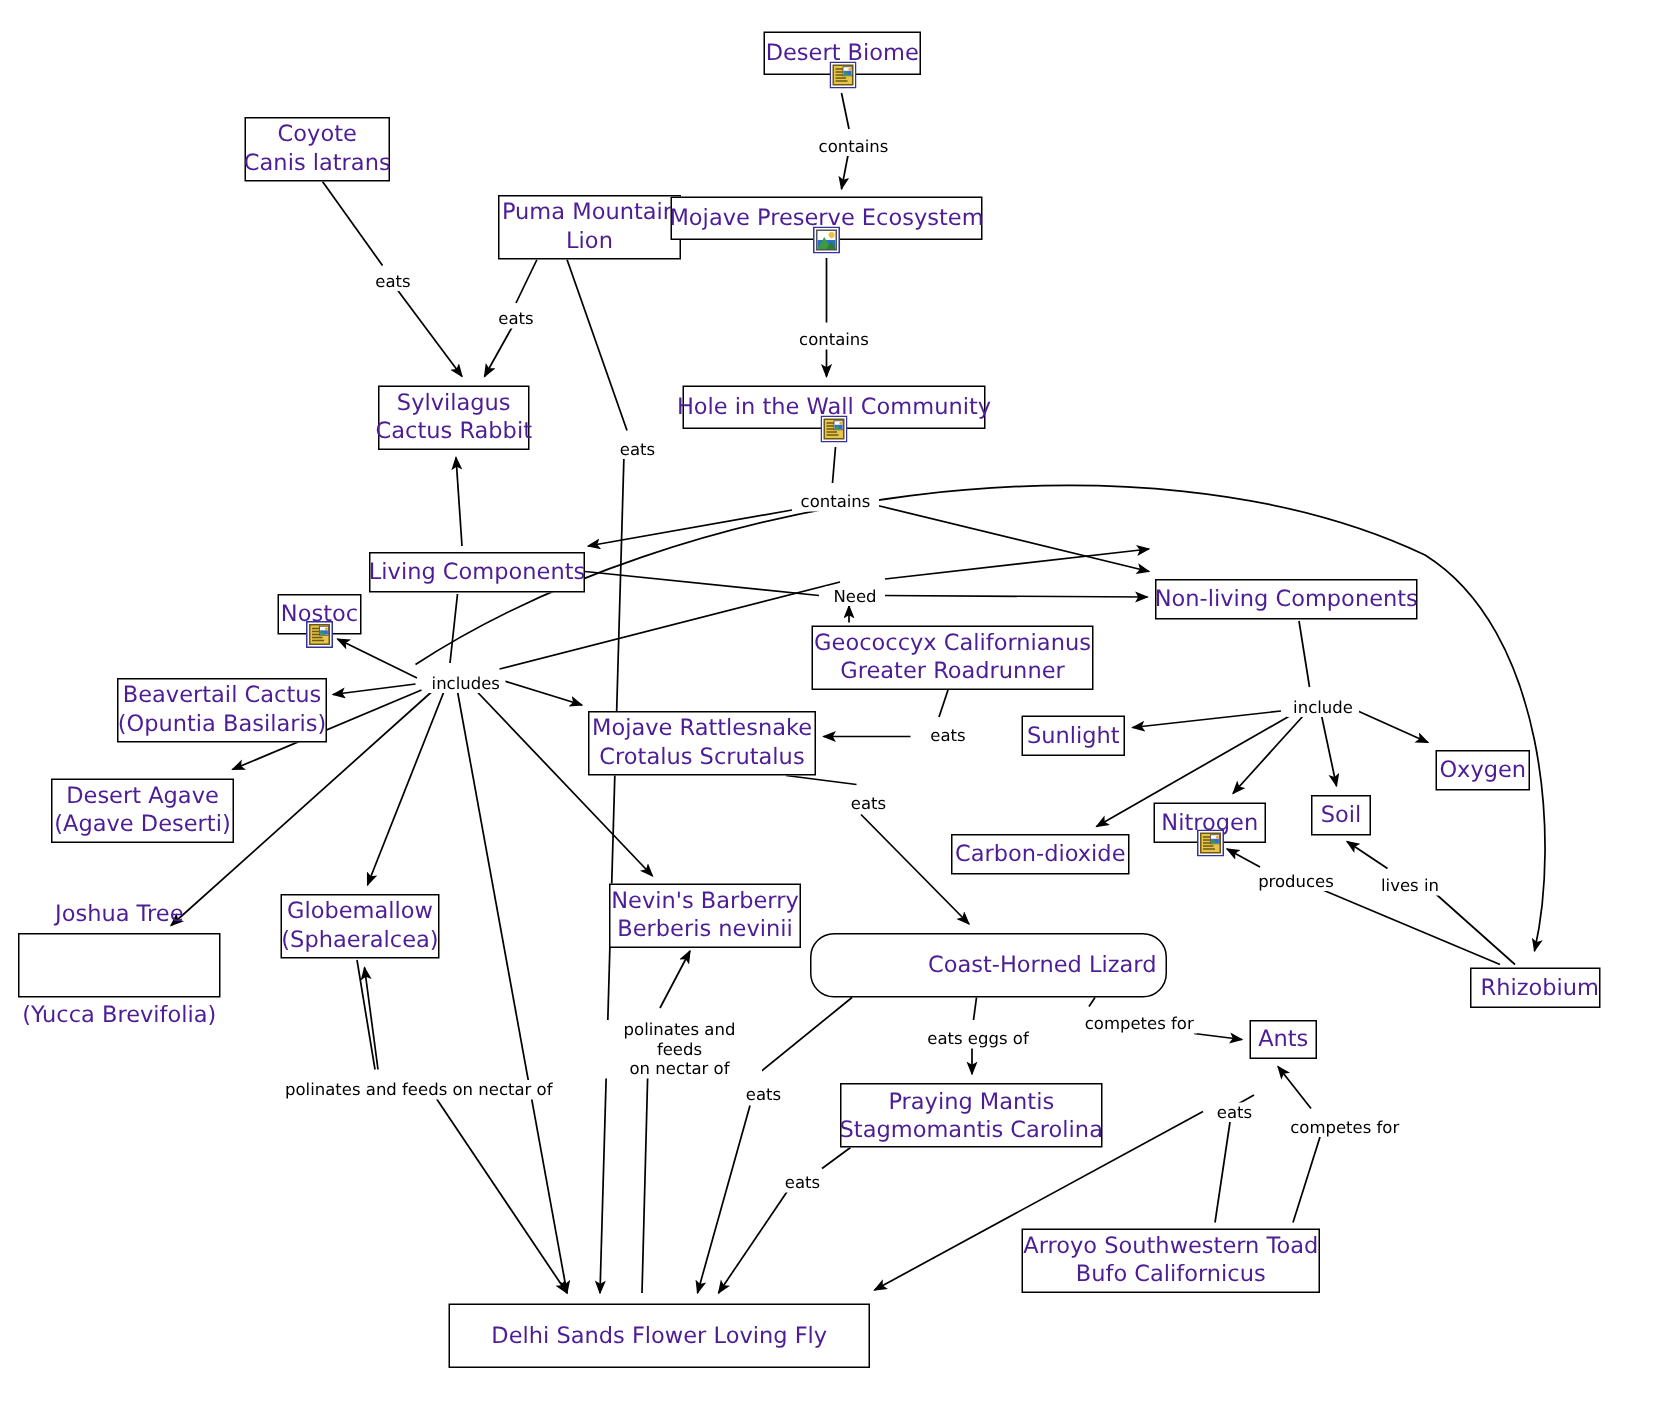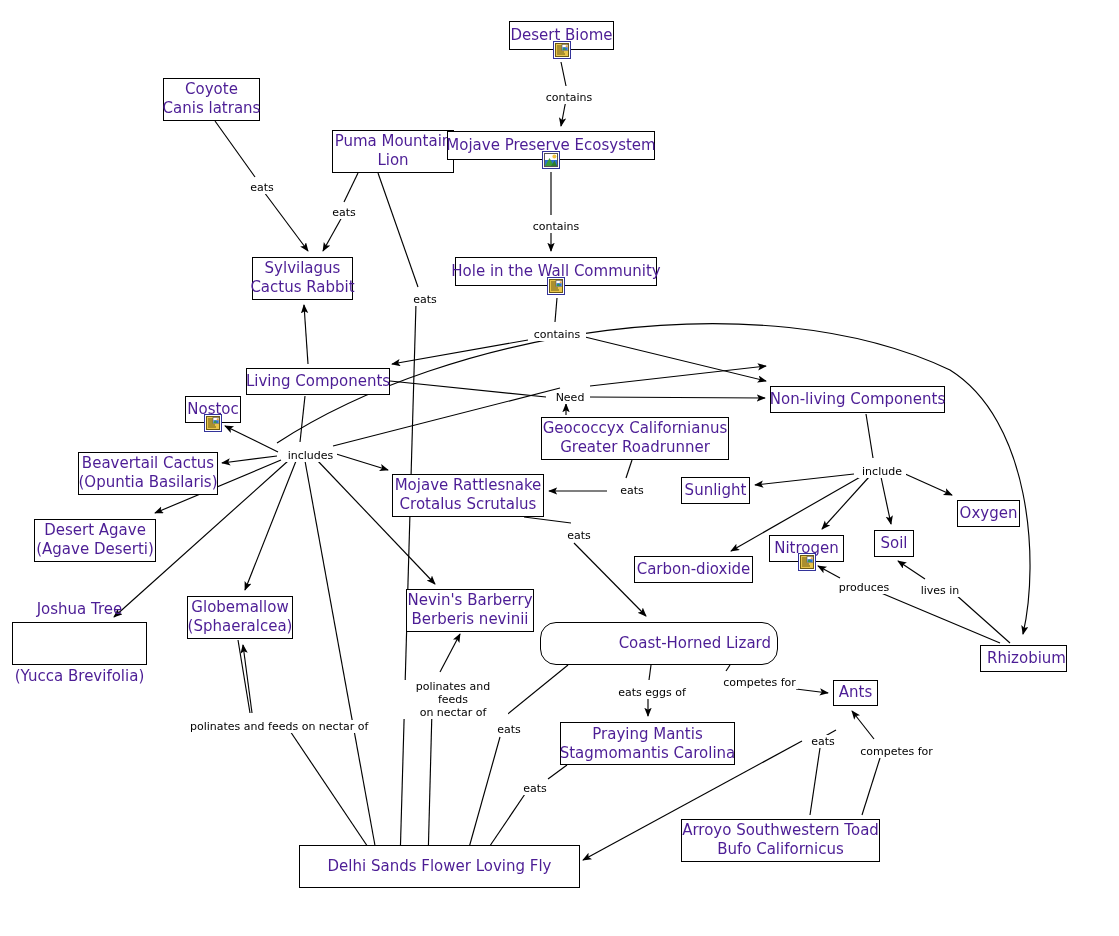--- a/index.html
+++ b/index.html
@@ -320,21 +320,21 @@
         <span>Ants</span>
       </div>
       <div class="node" style="left: 560px; top: 722px; width: 175px; height: 43px; display: flex; flex-direction: column; align-items: center;">
         <span>Praying Mantis</span>
         <span class="line2">Stagmomantis Carolina</span>
       </div>
       <div class="node" style="left: 681px; top: 819px; width: 199px; height: 43px; display: flex; flex-direction: column; justify-content: center; align-items: center;">
         <span>Arroyo Southwestern Toad</span>
         <span class="line2">Bufo Californicus</span>
       </div>
-      <div class="node" style="left: 299px; top: 845px; width: 281px; height: 43px; display: flex; flex-direction: column; justify-content: center; align-items: center;">
+      <div class="node" style="left: 299px; top: 869px; width: 281px; height: 43px; display: flex; flex-direction: column; justify-content: center; align-items: center;">
         <span>Delhi Sands Flower Loving Fly</span>
       </div>
     </div>
   <div id="labels-host">
       <div class="edge-label" style="left: 540px; top: 91px; width: 54px;"><span>contains</span></div>
       <div class="edge-label" style="left: 245px; top: 181px; width: 30px;"><span>eats</span></div>
       <div class="edge-label" style="left: 327px; top: 206px; width: 30px;"><span>eats</span></div>
       <div class="edge-label" style="left: 527px; top: 220px; width: 54px;"><span>contains</span></div>
       <div class="edge-label" style="left: 408px; top: 293px; width: 30px;"><span>eats</span></div>
       <div class="edge-label" style="left: 528px; top: 328px; width: 54px;"><span>contains</span></div>

